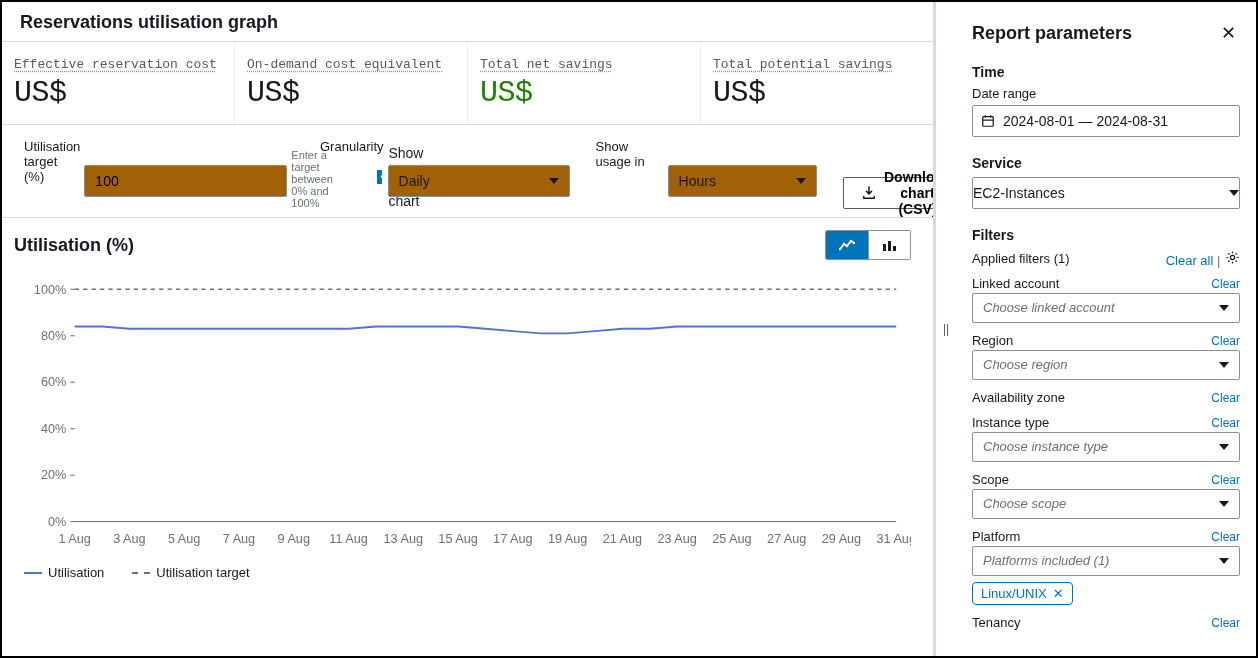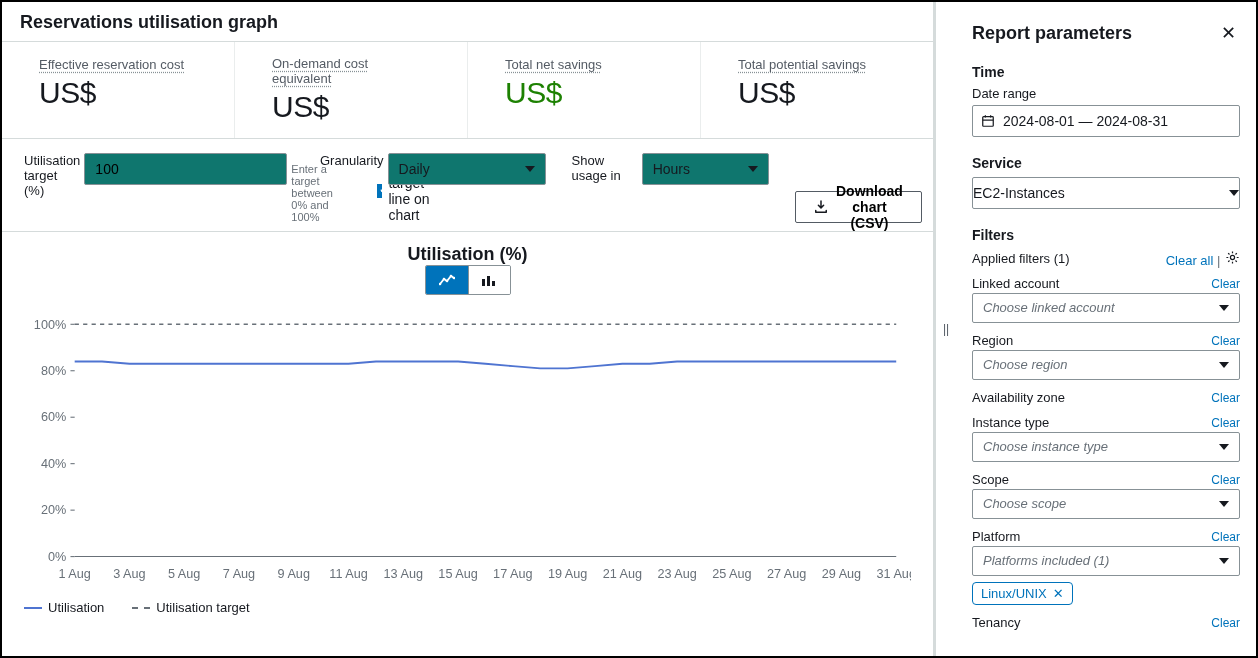--- a/index.html
+++ b/index.html
@@ -27,22 +27,23 @@
     font-weight: 700;
     font-size: 18px;
     border-bottom: 1px solid #d5dbdb;
   }
   .kpi-row {
     display: flex;
     border-bottom: 1px solid #d5dbdb;
   }
   .kpi {
     flex: 1;
-    padding: 14px 37px;
+    padding: 14px 12px;
     border-right: 1px solid #eaeded;
+    font-family: Liberation Mono, monospace;
   }
   .kpi:last-child { border-right: none; }
   .kpi-label {
     font-size: 13px;
     color: #545b64;
     text-decoration: underline dotted #879196;
     text-underline-offset: 3px;
     margin-bottom: 4px;
     display: inline-block;
   }
@@ -61,28 +62,29 @@
     border-bottom: 1px solid #d5dbdb;
   }
   .field { display: flex; gap: 4px; }
   .field label { font-size: 13px; color: #16191f; }
   .input-text, .select {
     height: 32px;
     border: 1px solid #879196;
     border-radius: 2px;
     padding: 4px 10px;
     font-size: 14px;
-    background: #0f766e;
+    background: #a16207;
     display: flex;
     align-items: center;
     justify-content: space-between;
     gap: 8px;
+    margin-top: 26px;
   }
   .input-text { width: 260px; }
-  .select { width: 158px; cursor: pointer; }
+  .select { width: 182px; cursor: pointer; }
   .helper { font-size: 11px; color: #687078; margin-top: 10px; }
   .checkbox-row { display: flex; align-items: center; gap: 6px; margin-top: 6px; font-size: 14px; padding-left: 40px;}
   .chk {
     width: 14px; height: 14px;
     border: 1px solid #0073bb;
     background: #0073bb;
     position: relative;
   }
   .chk::after {
     content: "✓"; color: #fff; font-size: 11px;
@@ -100,22 +102,21 @@
     align-self: flex-end;
     margin-bottom: 0;
     margin-left: auto;
     margin-top: 18px;
   }
 
   .chart-header {
     display: flex;
     justify-content: space-between;
     align-items: center;
-    padding: 12px 22px 6px 22px;
-    flex-direction: column;
+    padding: 12px 22px 6px 12px;
   }
   .chart-title { font-size: 18px; font-weight: 700; }
   .toggle-group { display: flex; border: 1px solid #879196; border-radius: 2px; overflow: hidden; }
   .toggle-btn {
     width: 42px; height: 28px;
     display: flex; align-items: center; justify-content: center;
     background: #fff; cursor: pointer; font-size: 14px;
   }
   .toggle-btn.active { background: #0073bb; color: #fff; }
   .toggle-btn + .toggle-btn { border-left: 1px solid #879196; }

